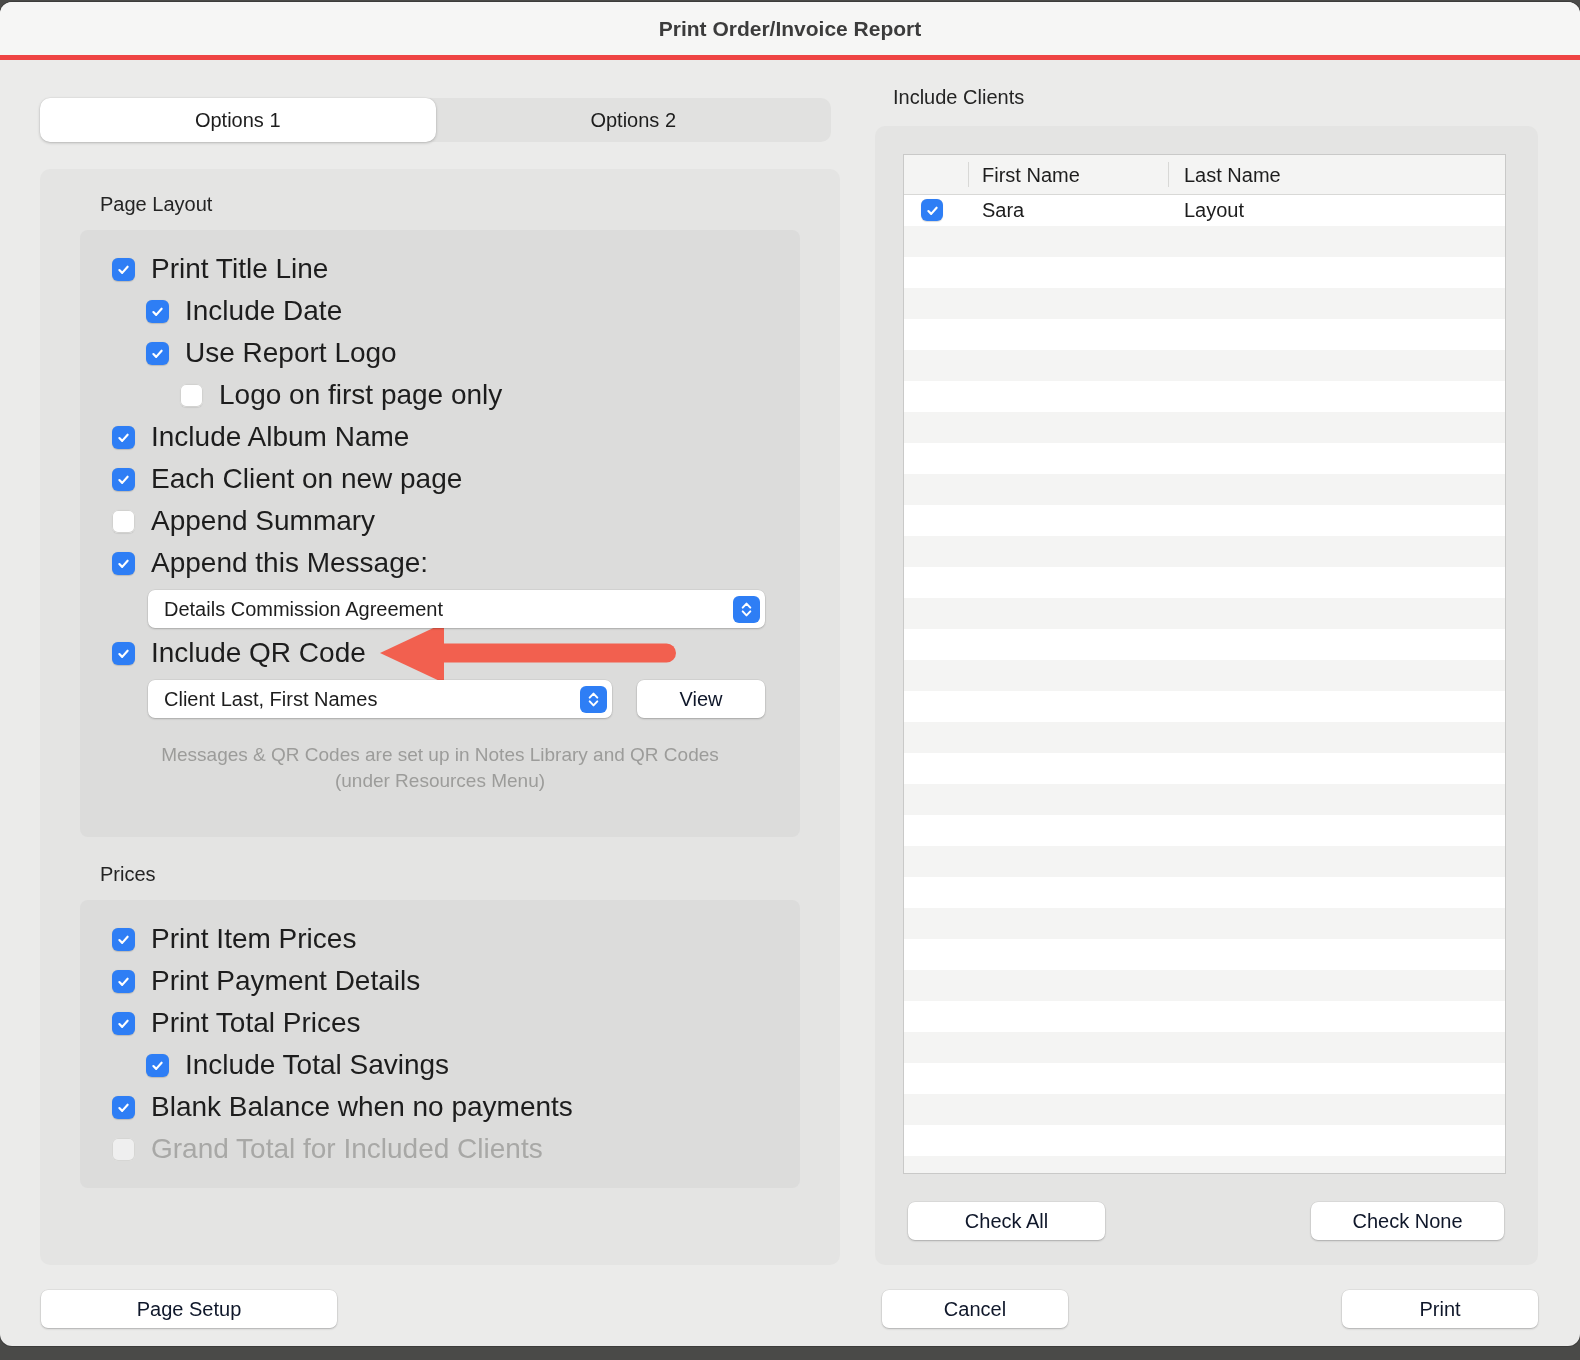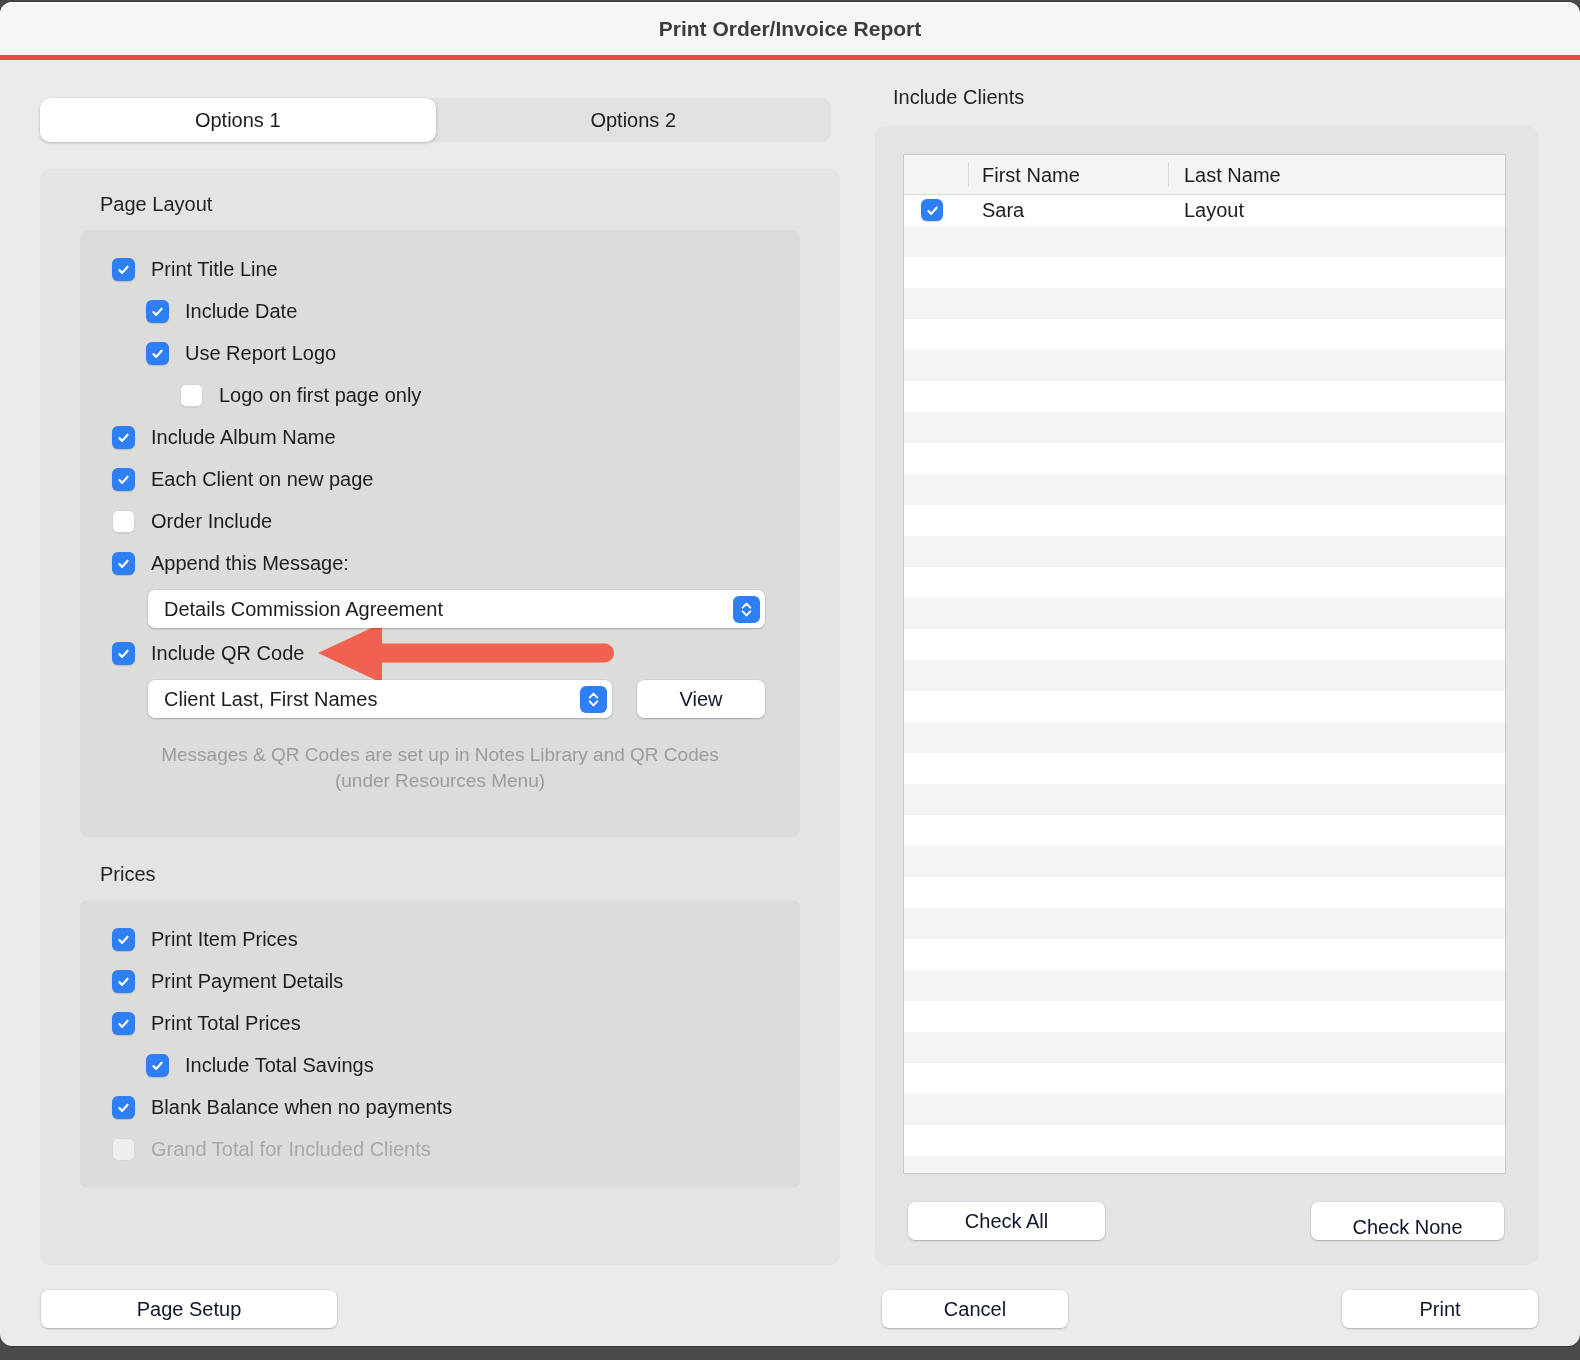--- a/index.html
+++ b/index.html
@@ -56,21 +56,21 @@
   .checkbox{
     width:23px;height:23px;border-radius:6px;flex:0 0 auto;
     background:#ffffff;
     box-shadow:inset 0 0 0 1px #d2d2d0, 0 .5px 1px rgba(0,0,0,.08);
     display:flex;align-items:center;justify-content:center;
   }
   .checkbox.checked{
     background:var(--accent,#2e7ef5);box-shadow:0 .5px 1px rgba(0,0,0,.15);
   }
   .checkbox svg{display:block;}
-  .cb-label{font-size:20px;margin-left:16px;white-space:nowrap;}
+  .cb-label{font-size:28px;margin-left:16px;white-space:nowrap;}
   .cb-row.disabled .cb-label{color:#a8a8a6;}
   .cb-row.disabled .checkbox{background:rgba(255,255,255,.55);box-shadow:inset 0 0 0 1px #d6d6d4;}
   
   .arrow-wrap{margin-left:14px;height:62px;display:flex;align-items:center;color:var(--arrow,#f2604f);}
   .arrow-wrap svg{display:block;}
   
   .select-row{display:flex;align-items:center;margin:6px 0 4px 68px;}
   .popup{
     position:relative;height:38px;background:#ffffff;border-radius:7px;
     box-shadow:0 1px 2px rgba(0,0,0,.20), 0 0 0 .5px rgba(0,0,0,.08);
@@ -120,21 +120,21 @@
     position:absolute;left:0;right:0;top:40px;bottom:0;
     background:repeating-linear-gradient(to bottom,#ffffff 0px,#ffffff 31px,#f4f4f3 31px,#f4f4f3 62px);
     overflow:hidden;
   }
   .client-row{position:absolute;left:0;right:0;height:31px;}
   .client-row .checkbox{position:absolute;left:17px;top:4px;width:22px;height:22px;}
   .client-cell{position:absolute;top:0;height:31px;display:flex;align-items:center;font-size:20px;}
   .client-cell.first{left:78px;}
   .client-cell.last{left:280px;}
   .btn-checkall{position:absolute;left:33px;bottom:25px;width:197px;}
-  .btn-checknone{position:absolute;right:34px;bottom:25px;width:193px;align-items:flex-end;}
+  .btn-checknone{position:absolute;right:34px;bottom:25px;width:193px;}
   
   .btn-pagesetup{position:absolute;left:41px;top:1288px;width:296px;}
   .btn-cancel{position:absolute;left:882px;top:1288px;width:186px;}
   .btn-print{position:absolute;left:1342px;top:1288px;width:196px;}
 </style>
 </head>
 <body>
 
 <div id="window">
 
@@ -193,21 +193,21 @@
         <div class="cb-row indent0">
           <span class="checkbox checked">
             <svg width="15" height="15" viewBox="0 0 16 16">
               <path d="M3.6 8.6l3 3 5.8-6.6" fill="none" stroke="#fff" stroke-width="2.3" stroke-linecap="round" stroke-linejoin="round"></path>
             </svg>
           </span>
           <span class="cb-label">Each Client on new page</span>
         </div>
         <div class="cb-row indent0">
           <span class="checkbox"></span>
-          <span class="cb-label">Order Include</span>
+          <span class="cb-label">Append Summary</span>
         </div>
         <div class="cb-row indent0">
           <span class="checkbox checked">
             <svg width="15" height="15" viewBox="0 0 16 16">
               <path d="M3.6 8.6l3 3 5.8-6.6" fill="none" stroke="#fff" stroke-width="2.3" stroke-linecap="round" stroke-linejoin="round"></path>
             </svg>
           </span>
           <span class="cb-label">Append this Message:</span>
         </div>
         <div class="select-row">

